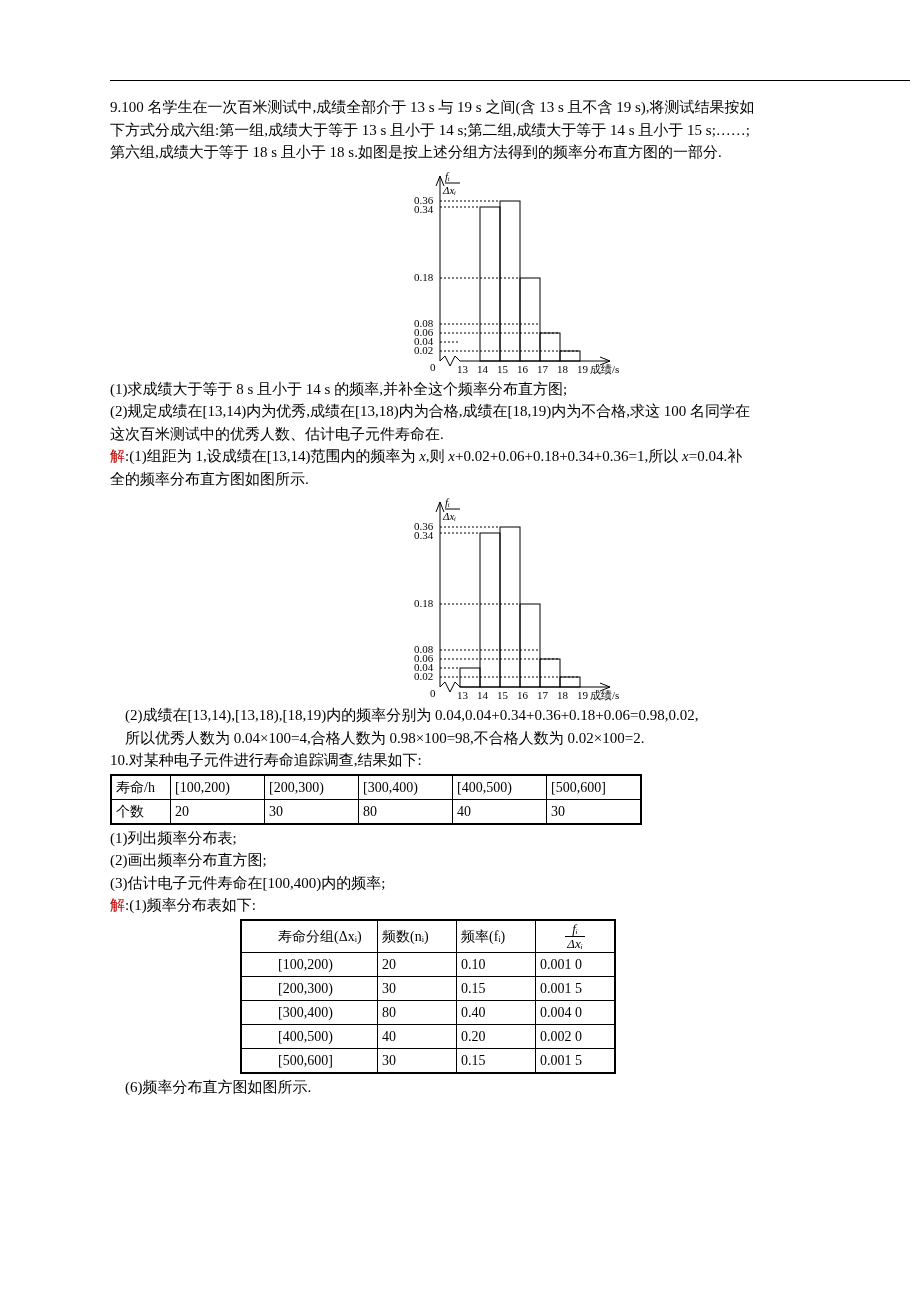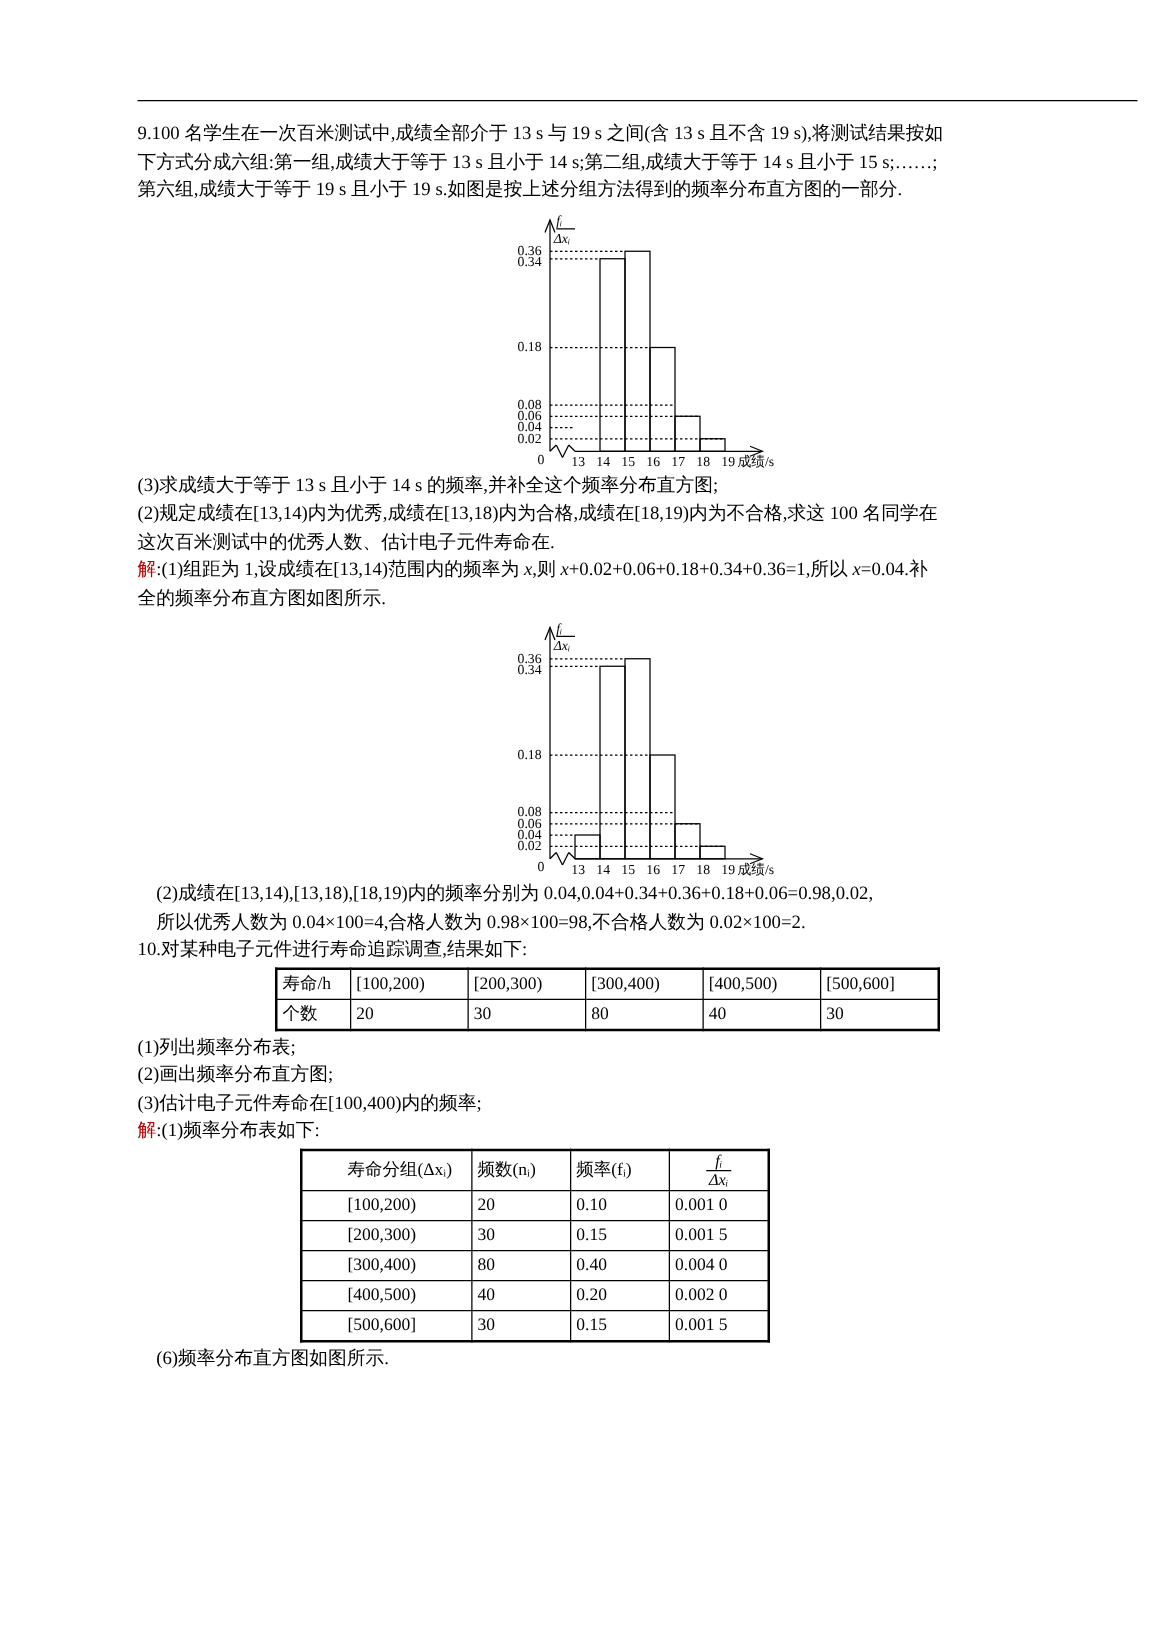--- a/index.html
+++ b/index.html
@@ -31,21 +31,21 @@
   }
   table.data-table td, table.data-table th {
     border: 1px solid #000;
     padding: 1px 4px;
     text-align: left;
     font-weight: normal;
   }
   table.outer {
     border: 2px solid #000;
   }
-  .table1-wrap { margin-left: 110px; margin-top: 2px; margin-bottom: 2px; }
+  .table1-wrap { margin-top: 2px; margin-bottom: 2px; }
   .table2-wrap { margin-left: 130px; margin-top: 2px; margin-bottom: 2px; }
   .fraction {
     display: inline-block;
     vertical-align: middle;
     text-align: center;
     font-style: italic;
     font-size: 13px;
     line-height: 1.1;
   }
   .fraction .num { display: block; border-bottom: 1px solid #000; padding: 0 2px; }
@@ -58,21 +58,21 @@
   .t1 td:nth-child(2),.t1 td:nth-child(3),.t1 td:nth-child(4),.t1 td:nth-child(5),.t1 td:nth-child(6){ width:85px; }
 </style>
 </head>
 <body>
 
 <div class="page">
   <hr class="hr-top">
 
   <p>9.100 名学生在一次百米测试中,成绩全部介于 13 s 与 19 s 之间(含 13 s 且不含 19 s),将测试结果按如</p>
   <p>下方式分成六组:第一组,成绩大于等于 13 s 且小于 14 s;第二组,成绩大于等于 14 s 且小于 15 s;……;</p>
-  <p>第六组,成绩大于等于 19 s 且小于 19 s.如图是按上述分组方法得到的频率分布直方图的一部分.</p>
+  <p>第六组,成绩大于等于 18 s 且小于 18 s.如图是按上述分组方法得到的频率分布直方图的一部分.</p>
 
   <div class="histogram-wrap">
     <svg width="240" height="210" viewBox="0 0 240 210" font-family="serif" font-size="11">
 
       <line x1="50" y1="10" x2="50" y2="195" stroke="#000"></line>
       <polyline points="46,20 50,10 54,20" fill="none" stroke="#000"></polyline>
       <line x1="50" y1="195" x2="55" y2="190" stroke="#000"></line>
       <line x1="55" y1="190" x2="60" y2="200" stroke="#000"></line>
       <line x1="60" y1="200" x2="65" y2="190" stroke="#000"></line>
       <line x1="65" y1="190" x2="70" y2="195" stroke="#000"></line>
@@ -111,21 +111,21 @@
       <text x="87" y="207">14</text>
       <text x="107" y="207">15</text>
       <text x="127" y="207">16</text>
       <text x="147" y="207">17</text>
       <text x="167" y="207">18</text>
       <text x="187" y="207">19</text>
       <text x="200" y="207">成绩/s</text>
     </svg>
   </div>
 
-  <p>(3)求成绩大于等于 13 s 且小于 14 s 的频率,并补全这个频率分布直方图;</p>
+  <p>(1)求成绩大于等于 8 s 且小于 14 s 的频率,并补全这个频率分布直方图;</p>
   <p>(2)规定成绩在[13,14)内为优秀,成绩在[13,18)内为合格,成绩在[18,19)内为不合格,求这 100 名同学在</p>
   <p>这次百米测试中的优秀人数、估计电子元件寿命在.</p>
   <p>
     <span class="red">解</span><span>:(1)组距为 1,设成绩在[13,14)范围内的频率为 </span><span class="italic">x</span><span>,则 </span><span class="italic">x</span><span>+0.02+0.06+0.18+0.34+0.36=1,所以 </span><span class="italic">x</span><span>=0.04.补</span>
   </p>
   <p>全的频率分布直方图如图所示.</p>
 
   <div class="histogram-wrap">
     <svg width="240" height="210" viewBox="0 0 240 210" font-family="serif" font-size="11">
       <line x1="50" y1="10" x2="50" y2="195" stroke="#000"></line>

